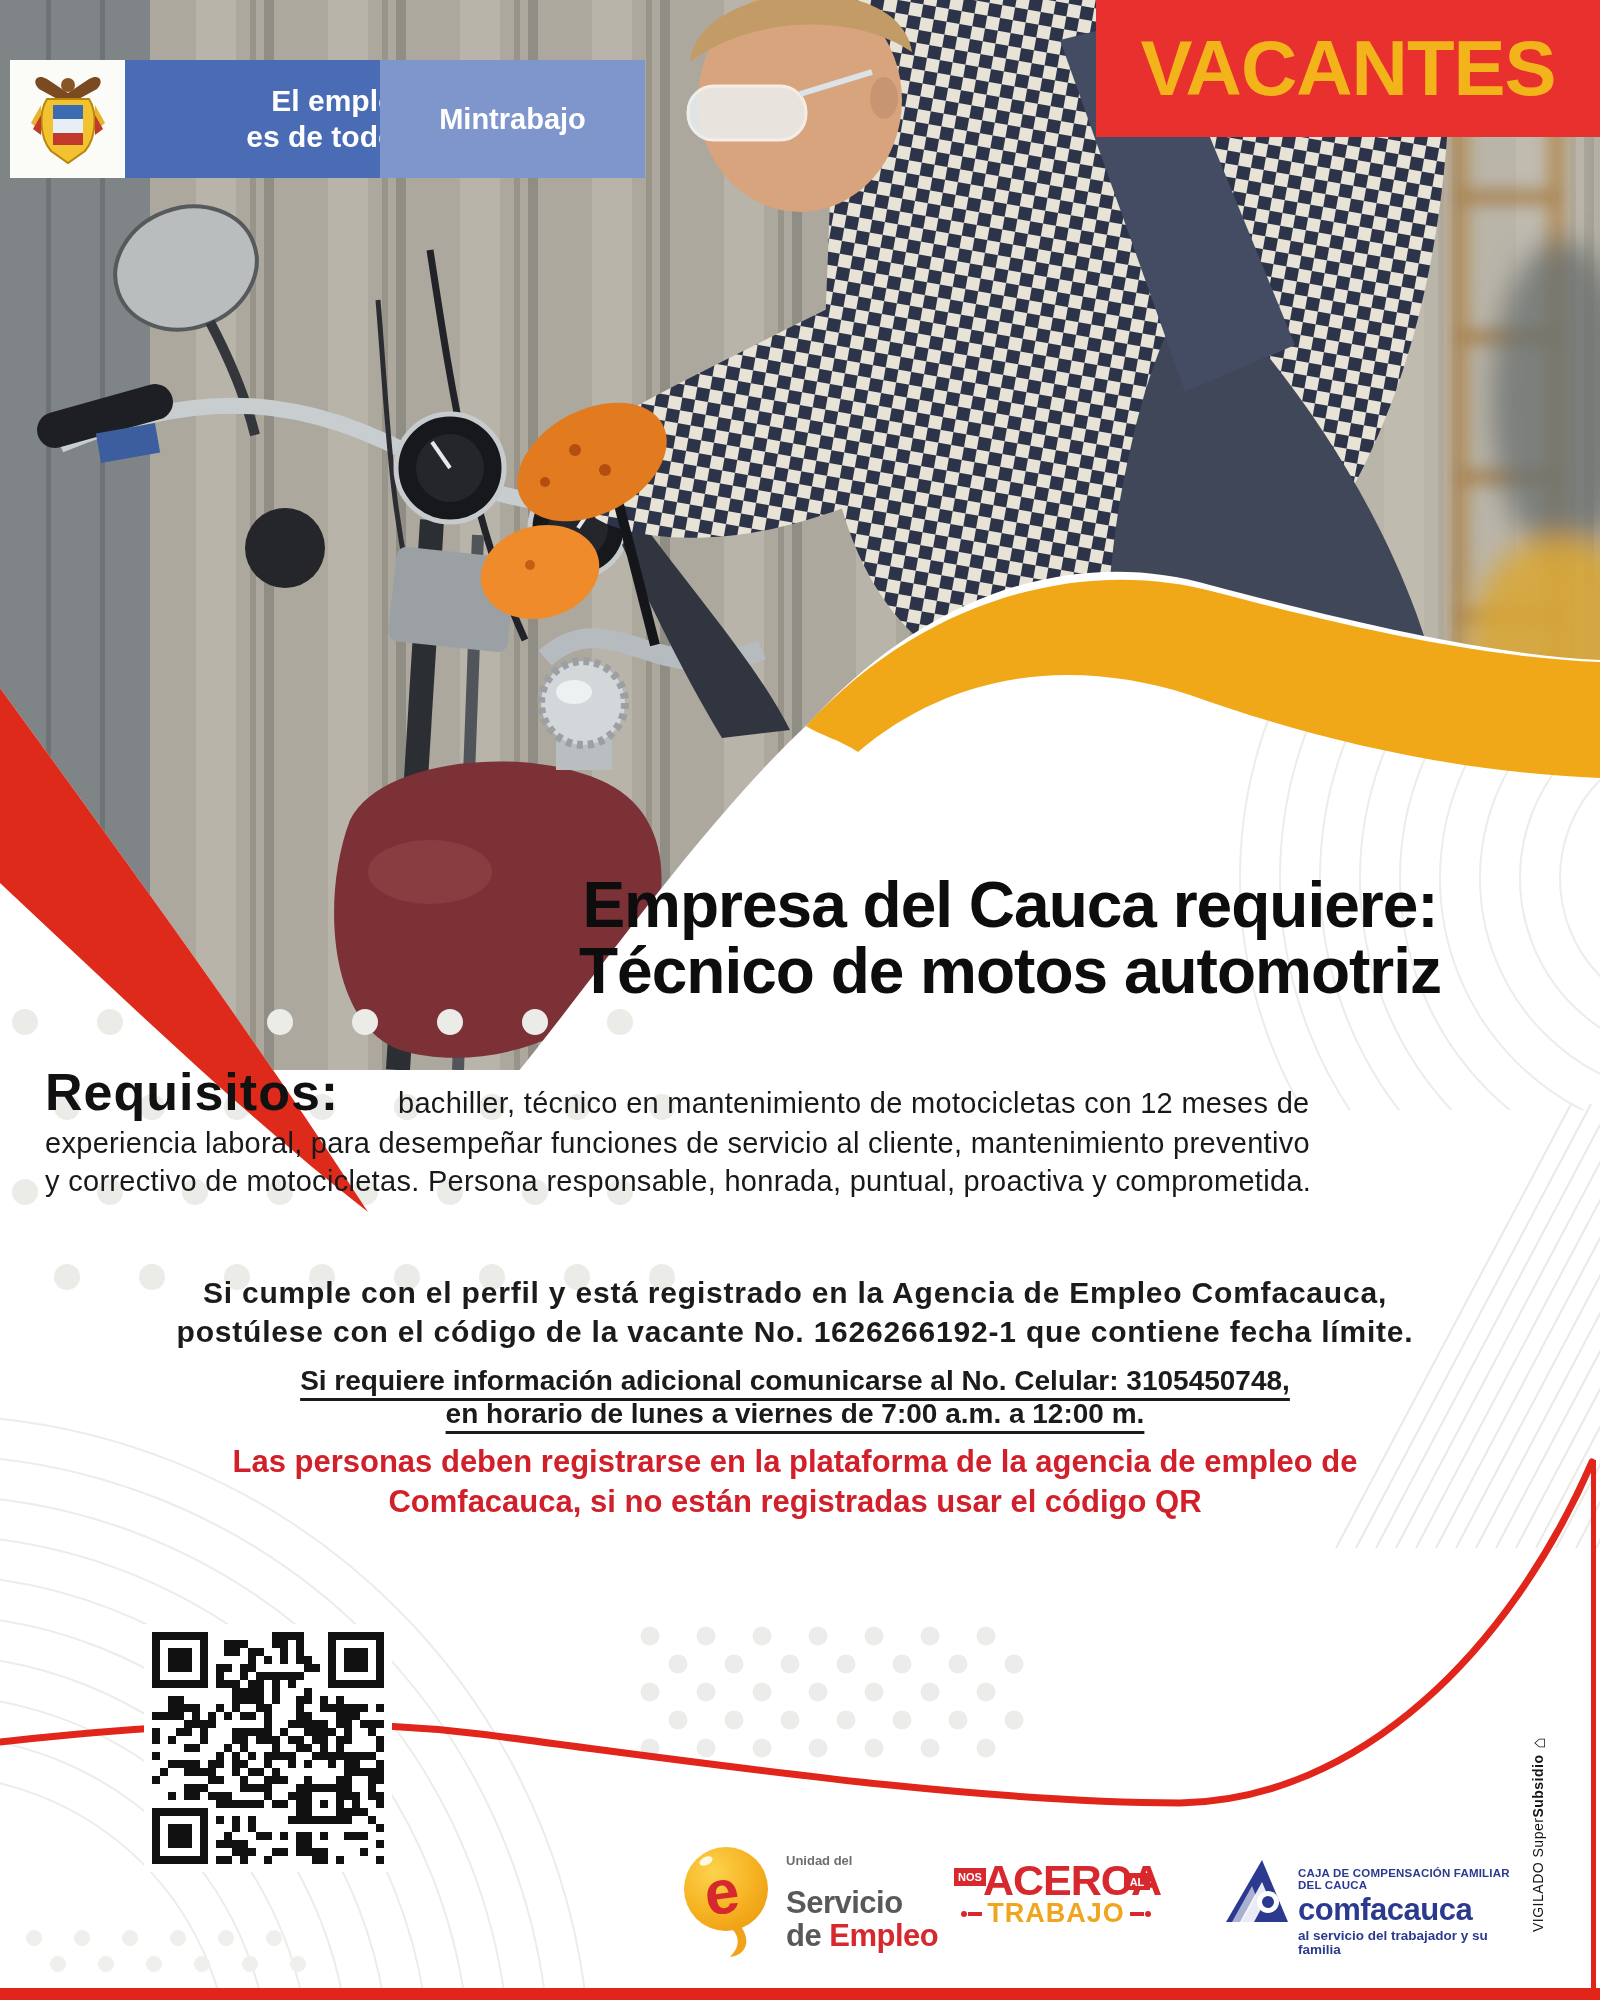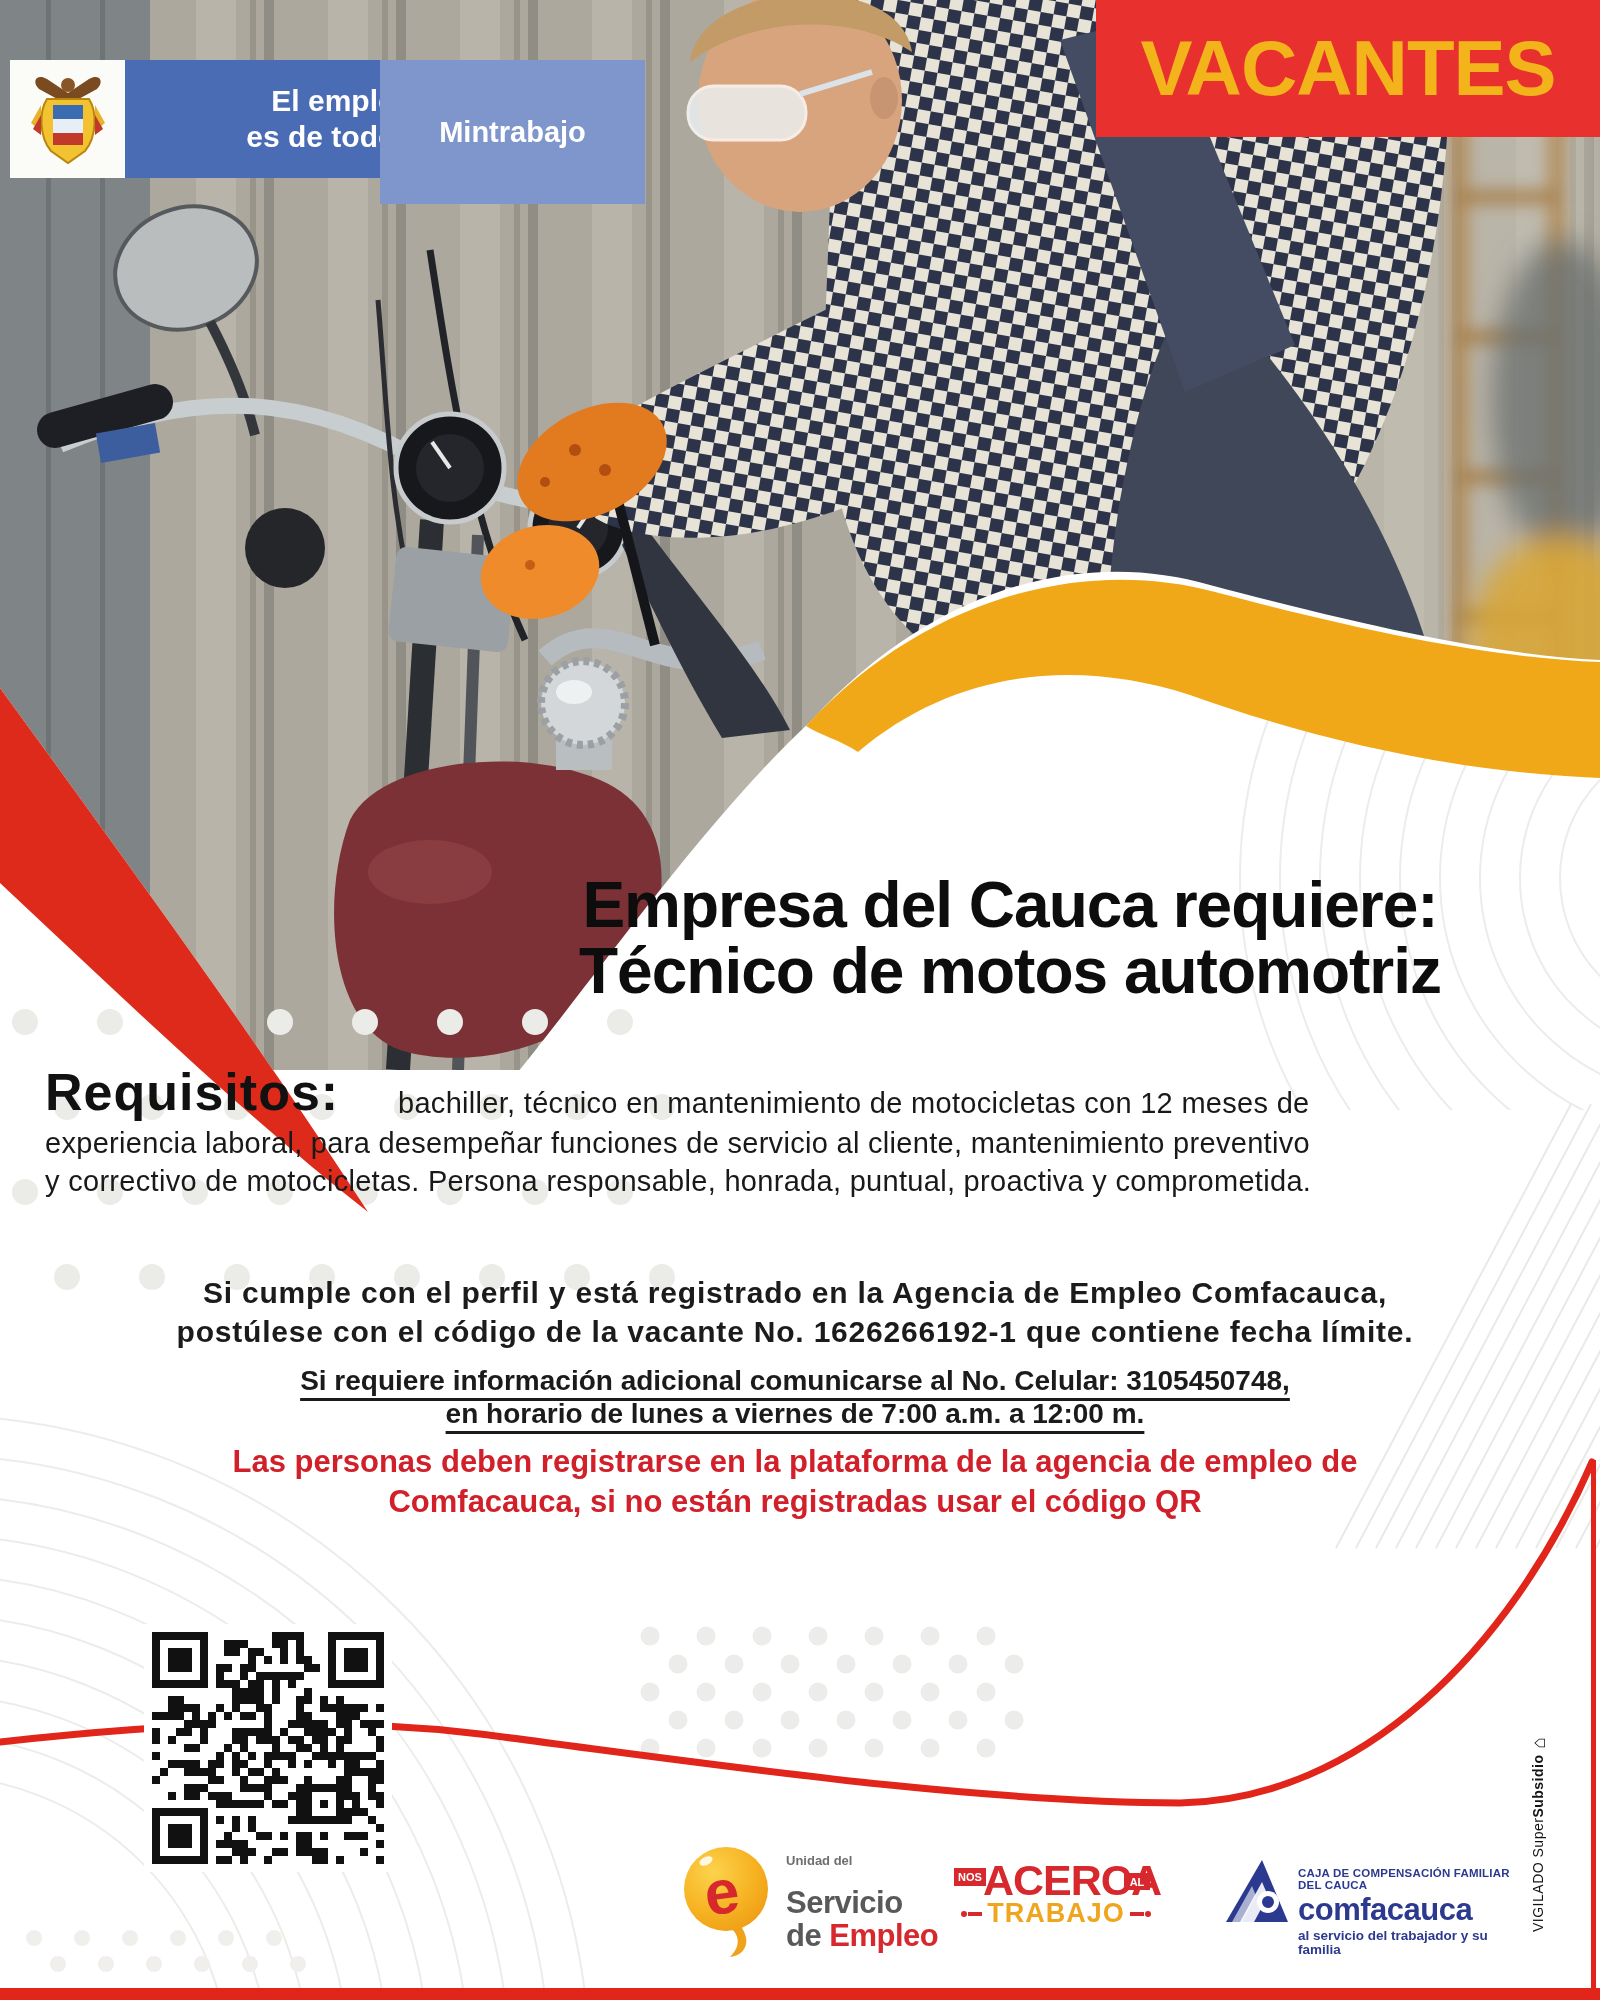--- a/index.html
+++ b/index.html
@@ -7,21 +7,21 @@
         font-family:"Liberation Sans",sans-serif;}
   .abs{position:absolute;}
   svg{display:block;}
 
   
   .coat-box{left:10px;top:60px;width:115px;height:118px;background:#fbfbf8;
             display:flex;align-items:center;justify-content:center;}
   .slogan-box{left:125px;top:60px;width:288px;height:118px;background:#4a6cb4;
               color:#fff;font-weight:700;font-size:30px;line-height:36px;
               display:flex;flex-direction:column;justify-content:center;padding-left:53px;box-sizing:border-box;text-align:right;}
-  .ministry-box{left:380px;top:60px;width:265px;height:144px;background:#7e96cc;
+  .ministry-box{left:380px;top:60px;width:265px;height:118px;background:#7e96cc;
                 color:#fff;font-weight:700;font-size:29px;
                 display:flex;align-items:center;justify-content:center;}
   .banner{left:1096px;top:0;width:504px;height:137px;background:#e8312e;
           display:flex;align-items:center;justify-content:center;
           color:#f3b31b;font-size:78px;font-weight:800;letter-spacing:-1px;}
 
   
   .title{left:430px;top:872px;width:1160px;text-align:center;color:#0d0d0d;
          font-size:64px;line-height:66px;font-weight:800;letter-spacing:-1px;}
   .req-label{left:45px;top:1062px;font-size:52px;font-weight:800;letter-spacing:1px;color:#111;}

